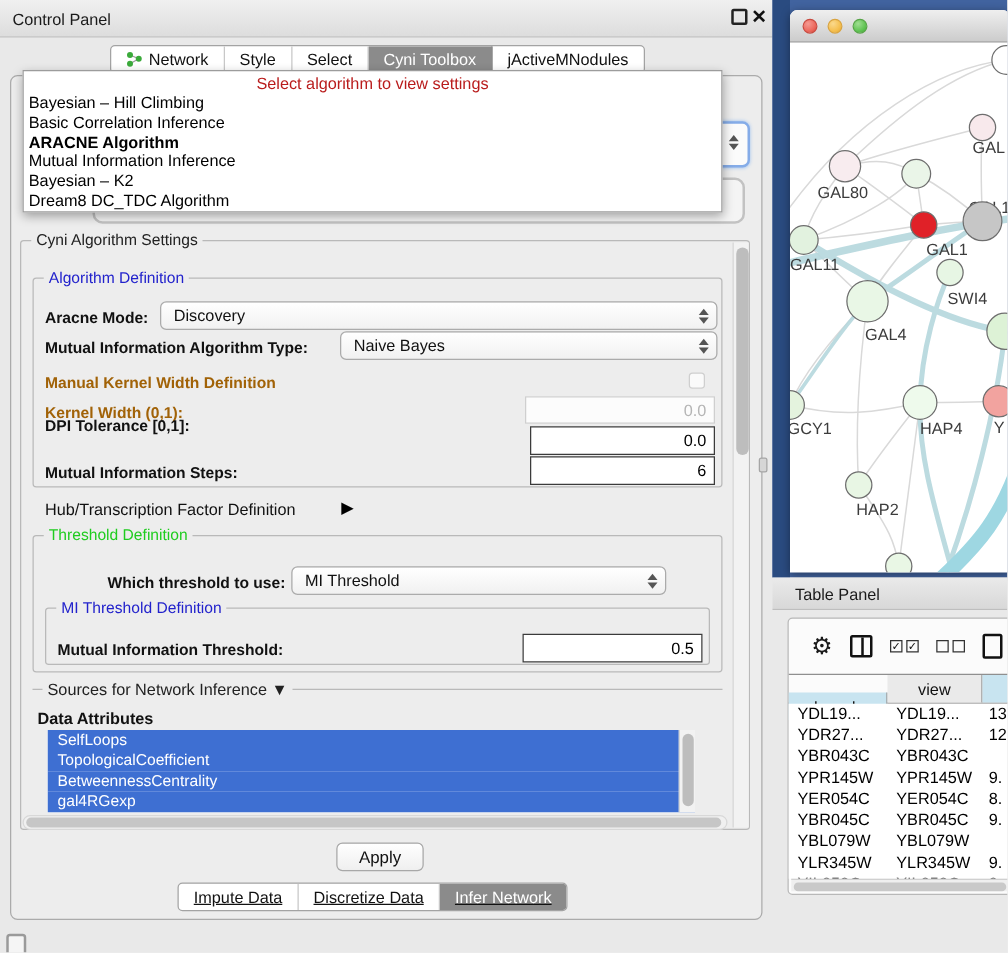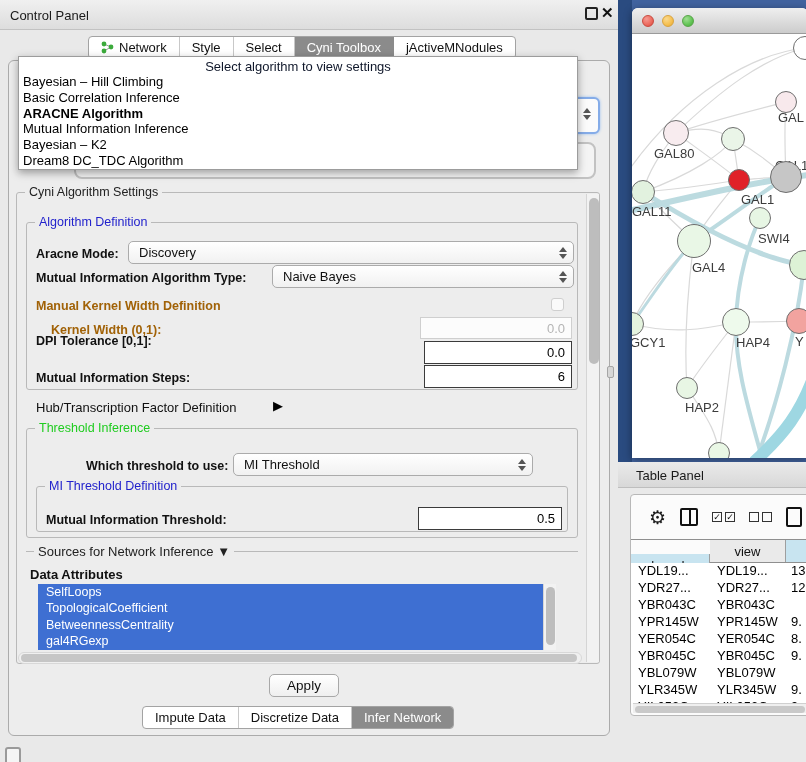--- a/index.html
+++ b/index.html
@@ -23,21 +23,21 @@
   .tab:last-child{ border-right:none;}
   .tab.sel{ background:#8B8B8B; color:#FFF; border-right-color:#8B8B8B;}
   .net-ico{ width:13px; height:13px; margin-right:5px;}
 
   .content-panel{ left:8px; top:60px; width:602px; height:676px; background:#EDEDED;
     border:1px solid #ABABAB; border-radius:6px;}
 
   
   .popup{ left:18px; top:56px; width:560px; height:114px; background:#FFF;
     border:1px solid #9C9C9C; box-shadow:0 3px 8px rgba(0,0,0,.35); z-index:50;}
-  .popup-head{ height:17px; text-align:center; color:#0f172a; font-size:13px; padding-top:2px;}
+  .popup-head{ height:17px; text-align:center; color:#b91c1c; font-size:13px; padding-top:2px;}
   .popup-item{ height:15.8px; padding-left:4px; font-size:13px; line-height:15.8px; color:#000;}
   .popup-item.sel{ font-weight:bold;}
 
   .focus-combo{ left:500px; top:97px; width:100px; height:37px; border-radius:6px;
     background:#FBFBFB; border:2px solid #85ACE8; box-shadow:0 0 3px #9CC0F0; z-index:40;}
   .ghost-combo{ left:74px; top:142px; width:522px; height:37px; border-radius:8px;
     background:#F4F4F4; border:2px solid #C2C2C2; z-index:30; color:#B5B5B5;
     font-size:13px; padding:10px 0 0 14px; overflow:hidden;}
 
   
@@ -215,34 +215,34 @@
     <span>Naive Bayes</span>
     <span class="arrows">
         <span class="tri-up"></span>
         <span class="tri-dn"></span>
       </span>
   </div>
 
   <span class="lbl dis" style="left:36px; top:299px;">Manual Kernel Width Definition</span>
   <span class="checkbox" style="left:551px; top:298px;"></span>
 
-  <span class="lbl dis" style="left:51px; top:323px;">Kernel Width (0,1):</span>
+  <span class="lbl dis" style="left:36px; top:323px;">Kernel Width (0,1):</span>
   <div class="field dis" style="left:420px; top:317px; width:152px; height:22px;">0.0</div>
 
   <span class="lbl" style="left:36px; top:334px;">DPI Tolerance [0,1]:</span>
   <div class="field" style="left:424px; top:341px; width:148px; height:23px;">0.0</div>
 
   <span class="lbl" style="left:36px; top:371px;">Mutual Information Steps:</span>
   <div class="field" style="left:424px; top:365px; width:148px; height:23px;">6</div>
 
   <span class="lbl" style="left:36px; top:400px; font-weight:normal; font-size:13px;">Hub/Transcription Factor Definition</span>
   <span class="abs" style="left:273px; top:398px; font-size:13px; color:#000;">▶</span>
 
   <div class="abs group" style="left:26px; top:428px; width:552px; height:110px;">
-    <span class="group-title t-green">Threshold Inference</span>
+    <span class="group-title t-green">Threshold Definition</span>
   </div>
   <span class="lbl" style="left:86px; top:459px;">Which threshold to use:</span>
   <div class="combo" style="left:233px; top:453px; width:300px; height:23px;">
     <span>MI Threshold</span>
     <span class="arrows">
         <span class="tri-up"></span>
         <span class="tri-dn"></span>
       </span>
   </div>
   <div class="abs group" style="left:36px; top:486px; width:532px; height:46px;">
@@ -267,21 +267,21 @@
       <div class="vsb-thumb" style="left:2px; top:3px; width:9px; height:58px;"></div>
     </div>
   </div>
 
   <div class="hsb-track" style="left:18px; top:652px; width:564px; height:12px;">
     <div class="hsb-thumb" style="left:2px; top:1px; width:556px; height:8px;"></div>
   </div>
 
   <div class="btn" style="left:269px; top:674px; width:70px; height:23px;">Apply</div>
 
-  <div class="abs tabbar" style="left:142px; top:706px;">
+  <div class="abs tabbar" style="left:142px; top:706px;text-decoration:underline;">
     <div class="tab">
       <span>Impute Data</span>
     </div>
     <div class="tab">
       <span>Discretize Data</span>
     </div>
     <div class="tab sel">
       <span>Infer Network</span>
     </div>
   </div>

